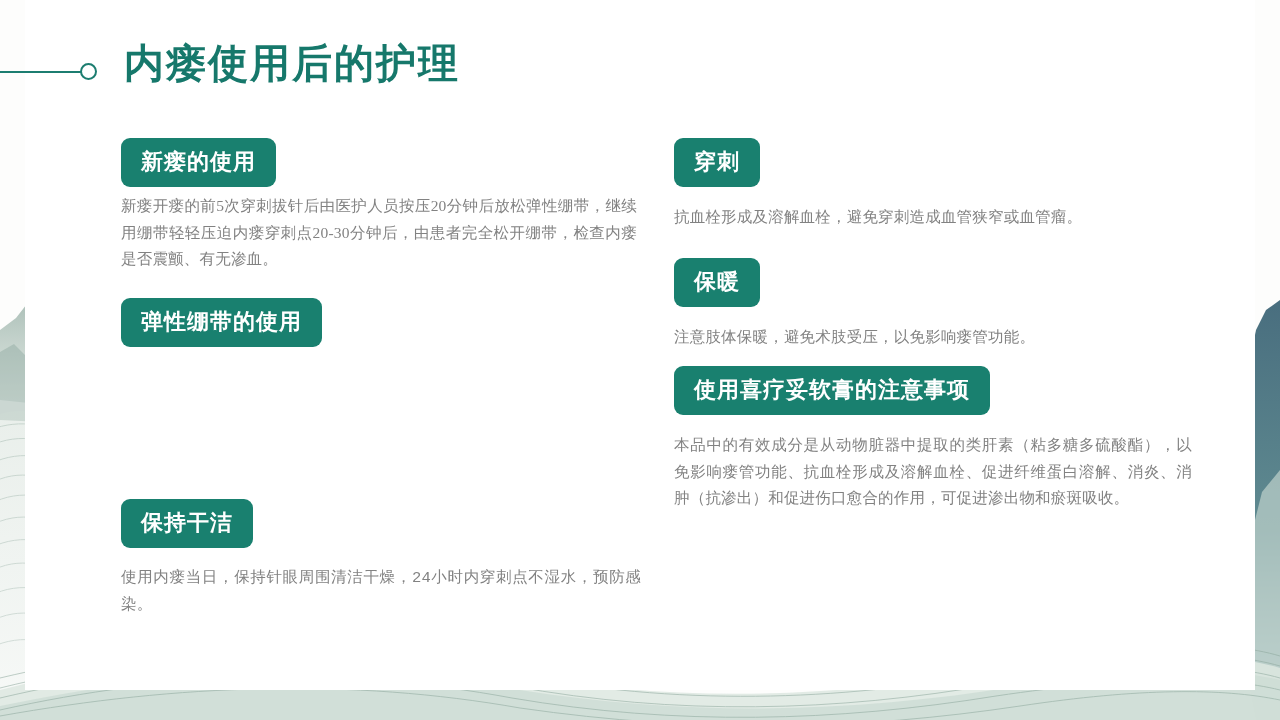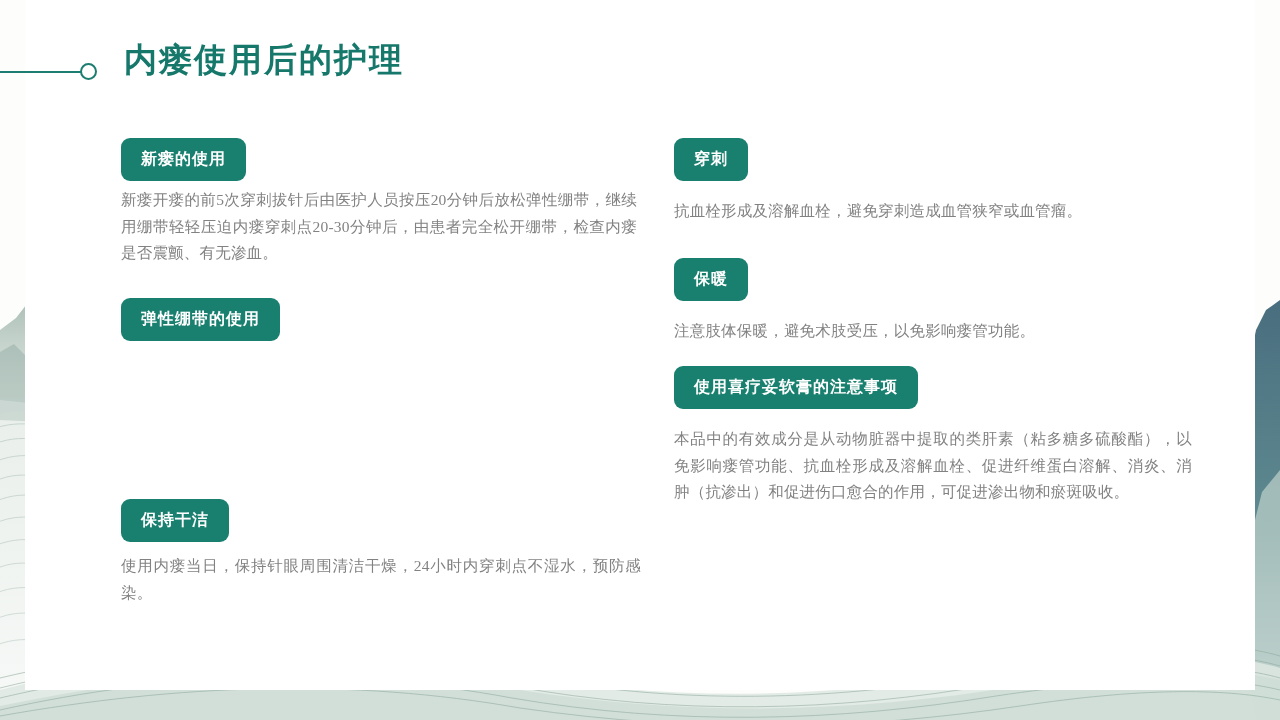--- a/index.html
+++ b/index.html
@@ -48,21 +48,21 @@
     left:80px; top:63px;
     width:17px; height:17px;
     border:2px solid #1c7d70;
     border-radius:50%;
     background:#ffffff;
   }
   .page-title {
     position:absolute;
     left:124px; top:42px;
     font-family:"Liberation Serif", "DejaVu Serif", serif;
-    font-size:33px;
+    font-size:40px;
     font-weight:bold;
     letter-spacing:2px;
     color:#16786b;
     line-height:1.1;
     white-space:nowrap;
   }
 
   
   .columns {
     position:absolute;
@@ -77,21 +77,21 @@
   .col-right { left:674px;  width:530px; }
 
   .section { margin-bottom:4px; }
 
   .badge {
     display:inline-block;
     background:#19806f;
     color:#ffffff;
     font-family:"Liberation Serif", "DejaVu Serif", serif;
     font-weight:bold;
-    font-size:16px;
+    font-size:22px;
     letter-spacing:1px;
     line-height:1;
     padding:13px 20px 14px 20px;
     border-radius:9px;
     white-space:nowrap;
   }
 
   .body-text {
     font-family:"Liberation Serif", "DejaVu Serif", serif;
     font-size:15.5px;
@@ -103,21 +103,21 @@
   }
 
   
   .s-l1 { position:absolute; top:8px;   left:0; width:530px; }
   .s-l1 .body-text { margin-top:6px; width:516px; }
 
   .s-l2 { position:absolute; top:168px; left:0; width:530px; }
   .s-l2 .body-text { margin-top:17px; width:516px; }
 
   .s-l3 { position:absolute; top:369px; left:0; width:530px; }
-  .s-l3 .body-text { margin-top:11px; width:520px; }
+  .s-l3 .body-text { margin-top:17px; width:520px;font-family:Liberation Mono, monospace; }
 
   .s-r1 { position:absolute; top:8px;   left:0; width:530px; }
   .s-r1 .body-text { margin-top:17px; width:530px; }
 
   .s-r2 { position:absolute; top:128px; left:0; width:530px; }
   .s-r2 .body-text { margin-top:17px; width:530px; }
 
   .s-r3 { position:absolute; top:236px; left:0; width:540px; }
   .s-r3 .body-text { margin-top:17px; width:518px; }
   .s-r3 .body-text + .body-text { margin-top:14px; }

